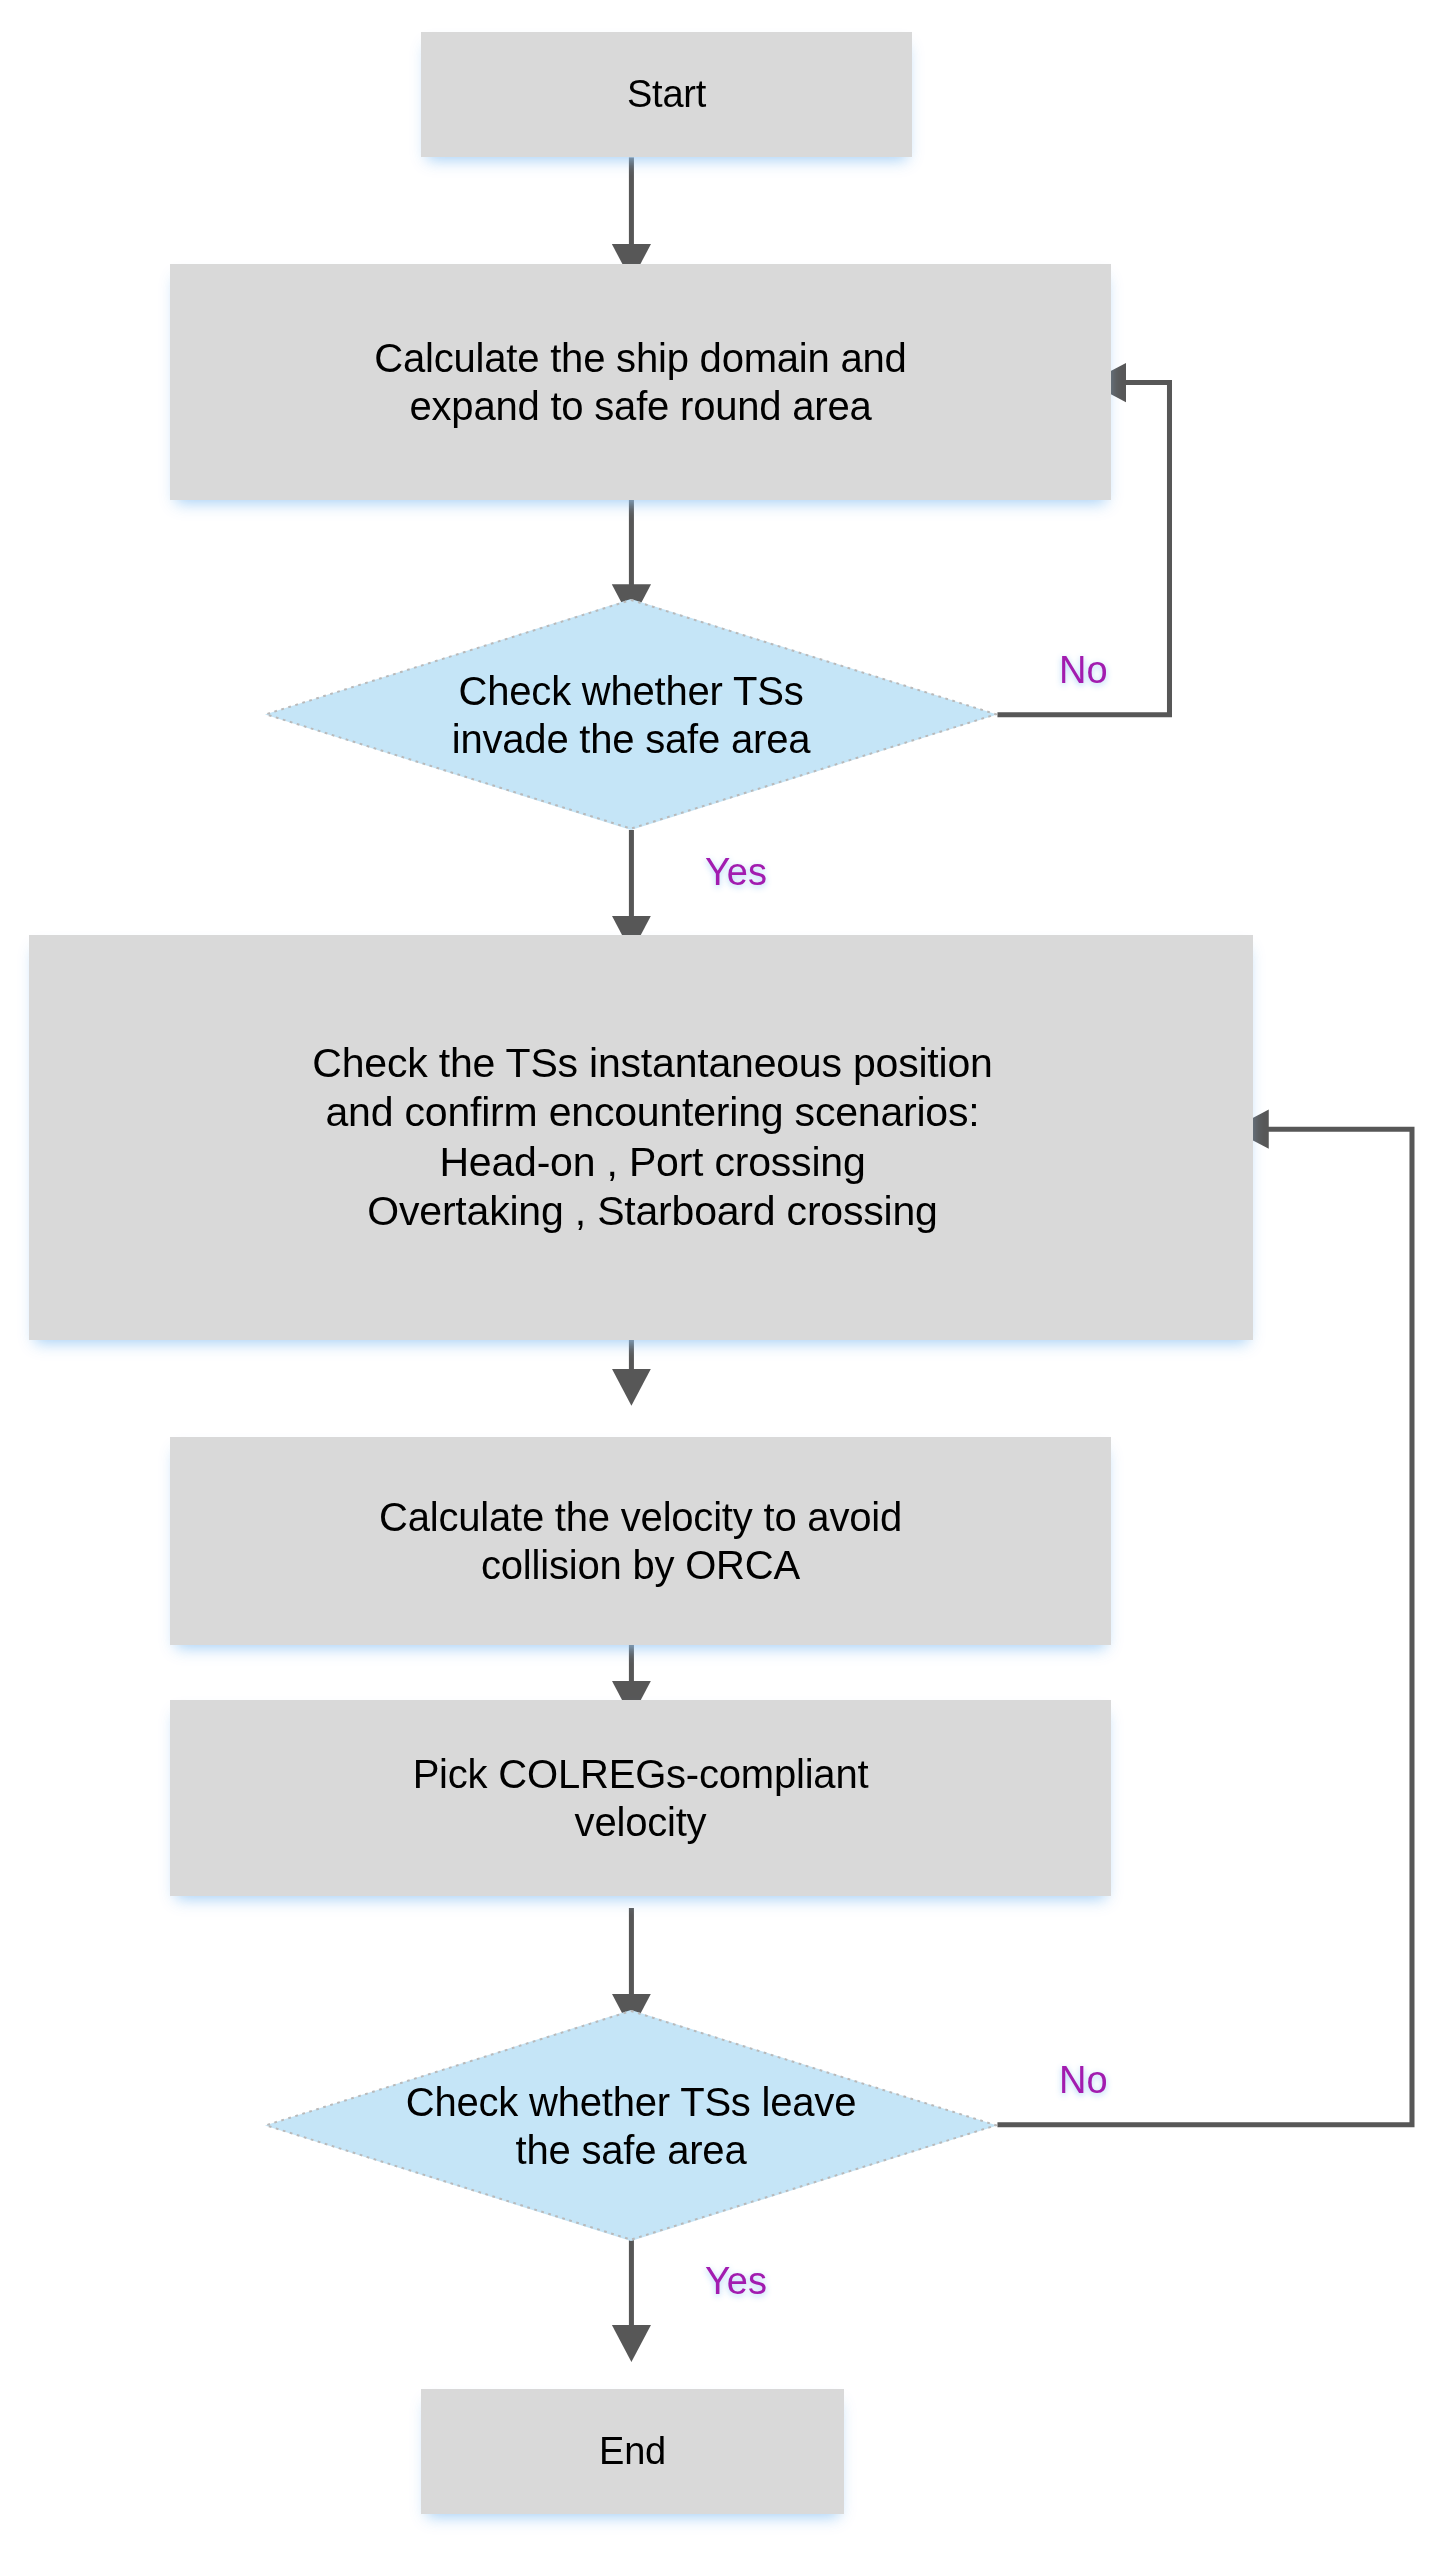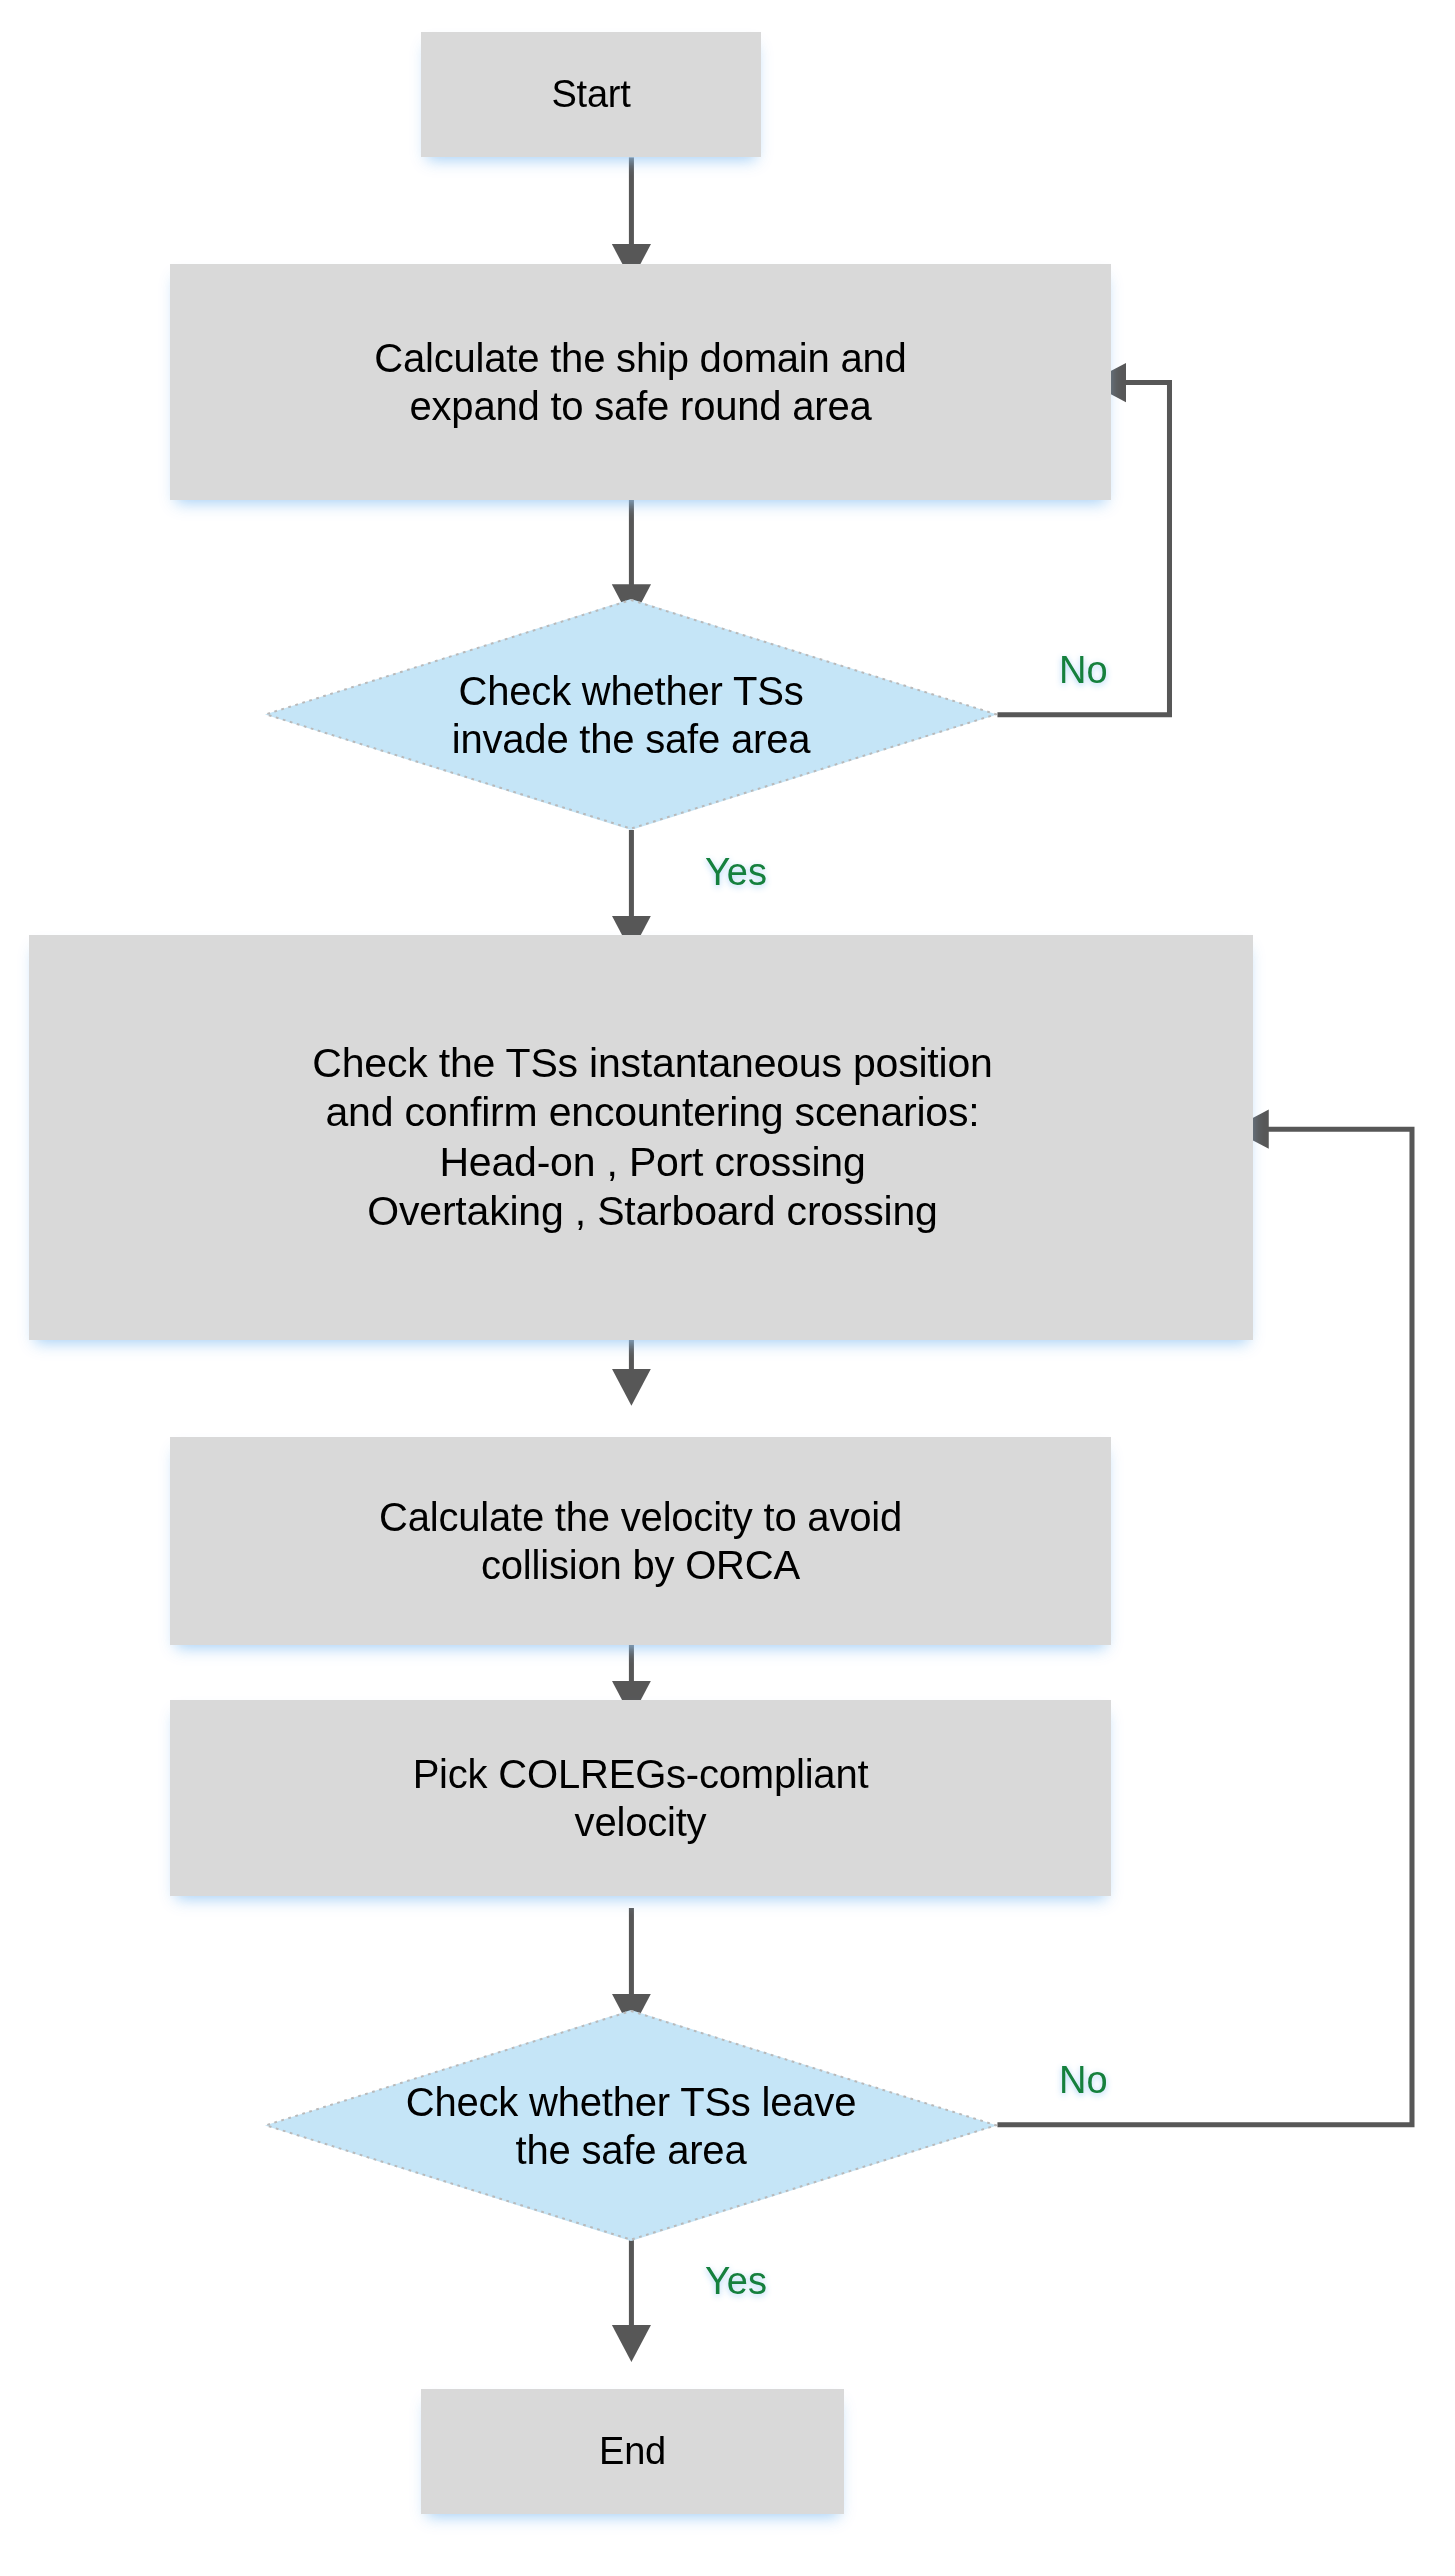--- a/index.html
+++ b/index.html
@@ -53,21 +53,21 @@
   }
 
   
   .t-term{font-size:38px;}
   .t-body{font-size:40px;}
   .t-big{font-size:41px;}
   .t-dec{font-size:40px;}
   .t-label{
     position:absolute;
     font-size:38px;
-    color:#15803d;
+    color:#a21caf;
     text-shadow:0 1.8px 6.4px rgba(160,205,245,.9);
   }
 
   
   #wires{
     position:absolute;
     left:0;top:0;
     width:1455px;height:2576px;
     pointer-events:none;
   }
@@ -96,21 +96,21 @@
 
     <path d="M690,1745 L690,1853" stroke="#575757" stroke-width="5.5" fill="none" marker-end="url(#ah)"></path>
 
     <path d="M690,2085 L690,2195" stroke="#575757" stroke-width="5.5" fill="none" marker-end="url(#ah)"></path>
 
     <path d="M1090,2322 L1543,2322 L1543,1234 L1370,1234" stroke="#575757" stroke-width="5.5" fill="none" stroke-linejoin="miter" marker-end="url(#ah)"></path>
 
     <path d="M690,2448 L690,2557" stroke="#575757" stroke-width="5.5" fill="none" marker-end="url(#ah)"></path>
   </svg>
 
-  <div class="node process t-term" style="left:421px; top:32px; width:340px; height:125px;">
+  <div class="node process t-term" style="left:421px; top:32px; width:491px; height:125px;">
     <span>Start</span>
   </div>
 
   <div class="node process t-body" style="left:170px; top:264px; width:941px; height:236px;">
     <span>Calculate the ship domain and
 expand to safe round area</span>
   </div>
 
   <div class="node decision t-dec" style="left:265px; top:599px; width:732px; height:231px;">
     <span class="dshape"></span>

